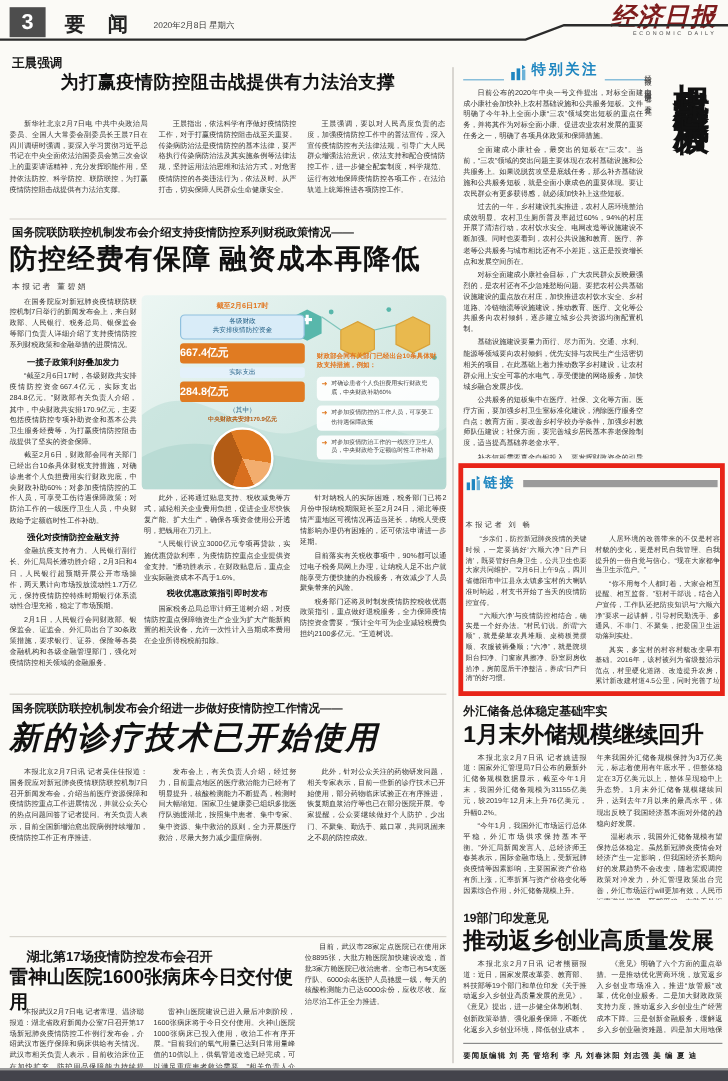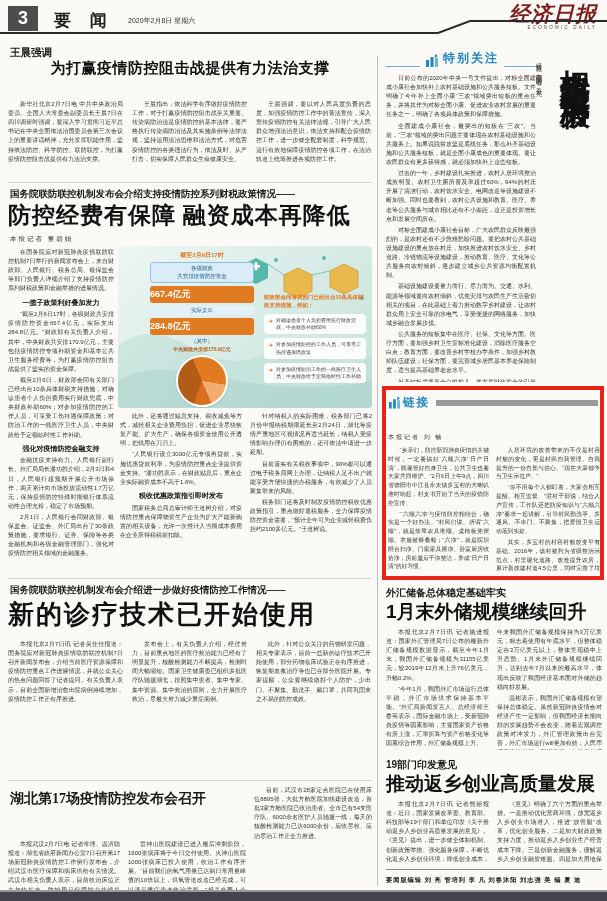--- a/index.html
+++ b/index.html
@@ -142,35 +142,36 @@
     <p>国家税务总局总审计师王道树介绍，对疫情防控重点保障物资生产企业为扩大产能新购置的相关设备，允许一次性计入当期成本费用在企业所得税税前扣除。</p>
   </div>
   <div class="abs bodycol" style="left:250px;top:412px;width:122px;height:162px;">
     <p>针对纳税人的实际困难，税务部门已将2月份申报纳税期限延长至2月24日，湖北等疫情严重地区可视情况再适当延长，纳税人受疫情影响办理仍有困难的，还可依法申请进一步延期。</p>
     <p>目前落实有关税收事项中，90%都可以通过电子税务局网上办理，让纳税人足不出户就能享受方便快捷的办税服务，有效减少了人员聚集带来的风险。</p>
     <p>税务部门还将及时制发疫情防控税收优惠政策指引，重点做好退税服务，全力保障疫情防控资金需要，“预计全年可为企业减轻税费负担约2100多亿元。”王道树说。</p>
   </div>
   <div class="abs rule" style="left:8px;top:578px;width:364px;"></div>
 
   <div class="abs kicker" style="left:10px;top:584px;font-size:9.5px;">国务院联防联控机制发布会介绍进一步做好疫情防控工作情况——</div>
-  <div class="abs headline" style="left:8px;top:597px;width:364px;font-size:26px;letter-spacing:2px;">新的诊疗技术已开始使用</div>
+  <div class="abs headline" style="left:8px;top:597px;width:364px;font-size:26px;letter-spacing:2px;font-style:italic;">新的诊疗技术已开始使用</div>
   <div class="abs" style="left:8px;top:640px;width:364px;height:134px;display:flex;gap:9px;">
     <div class="bodycol" style="width:115px;height:134px;">
         <p>本报北京2月7日讯 记者吴佳佳报道：国务院应对新冠肺炎疫情联防联控机制7日召开新闻发布会，介绍当前医疗资源保障和疫情防控重点工作进展情况，并就公众关心的热点问题回答了记者提问。有关负责人表示，目前全国新增治愈出院病例持续增加，疫情防控工作正有序推进。</p>
       </div>
     <div class="bodycol" style="width:115px;height:134px;">
         <p>发布会上，有关负责人介绍，经过努力，目前重点地区的医疗救治能力已经有了明显提升，核酸检测能力不断提高，检测时间大幅缩短。国家卫生健康委已组织多批医疗队驰援湖北，按照集中患者、集中专家、集中资源、集中救治的原则，全力开展医疗救治，尽最大努力减少重症病例。</p>
       </div>
     <div class="bodycol" style="width:115px;height:134px;">
         <p>此外，针对公众关注的药物研发问题，相关专家表示，目前一些新的诊疗技术已开始使用，部分药物临床试验正在有序推进，恢复期血浆治疗等也已在部分医院开展。专家提醒，公众要继续做好个人防护，少出门、不聚集、勤洗手、戴口罩，共同巩固来之不易的防控成效。</p>
       </div>
   </div>
   <div class="abs rule" style="left:8px;top:780px;width:364px;"></div>
 
-  <div class="abs kicker" style="left:10px;top:790px;font-size:14px;font-family:Liberation Serif, serif;">湖北第17场疫情防控发布会召开</div>
+  <div class="abs kicker" style="left:22px;top:790px;font-size:11px;">湖北第17场疫情防控发布会召开</div>
+  <div class="abs headline" style="left:8px;top:804px;width:244px;font-size:15.5px;letter-spacing:0;">雷神山医院1600张病床今日交付使用</div>
   <div class="abs bodycol" style="left:8px;top:840px;width:112px;height:50px;">
       <p>本报武汉2月7日电 记者常理、温济聪报道：湖北省政府新闻办公室7日召开第17场新冠肺炎疫情防控工作例行发布会，介绍武汉市医疗保障和病床供给有关情况。武汉市相关负责人表示，目前收治床位正在加快扩充，防护用品保障能力持续提升。</p>
     </div>
   <div class="abs bodycol" style="left:128px;top:840px;width:118px;height:50px;">
       <p>雷神山医院建设已进入最后冲刺阶段，1600张病床将于今日交付使用。火神山医院1000张病床已投入使用，收治工作有序开展。“目前我们的氧气用量已达到日常用量峰值的10倍以上，供氧管道改造已经完成，可以满足重症患者救治需要。”相关负责人介绍。</p>
     </div>
   <div class="abs bodycol" style="left:254px;top:786px;width:118px;height:104px;">
       <p>目前，武汉市28家定点医院已在使用床位8895张，大批方舱医院加快建设改造，首批3家方舱医院已收治患者。全市已有54支医疗队、6000余名医护人员驰援一线，每天的核酸检测能力已达6000余份，应收尽收、应治尽治工作正全力推进。</p>
     </div>
 

